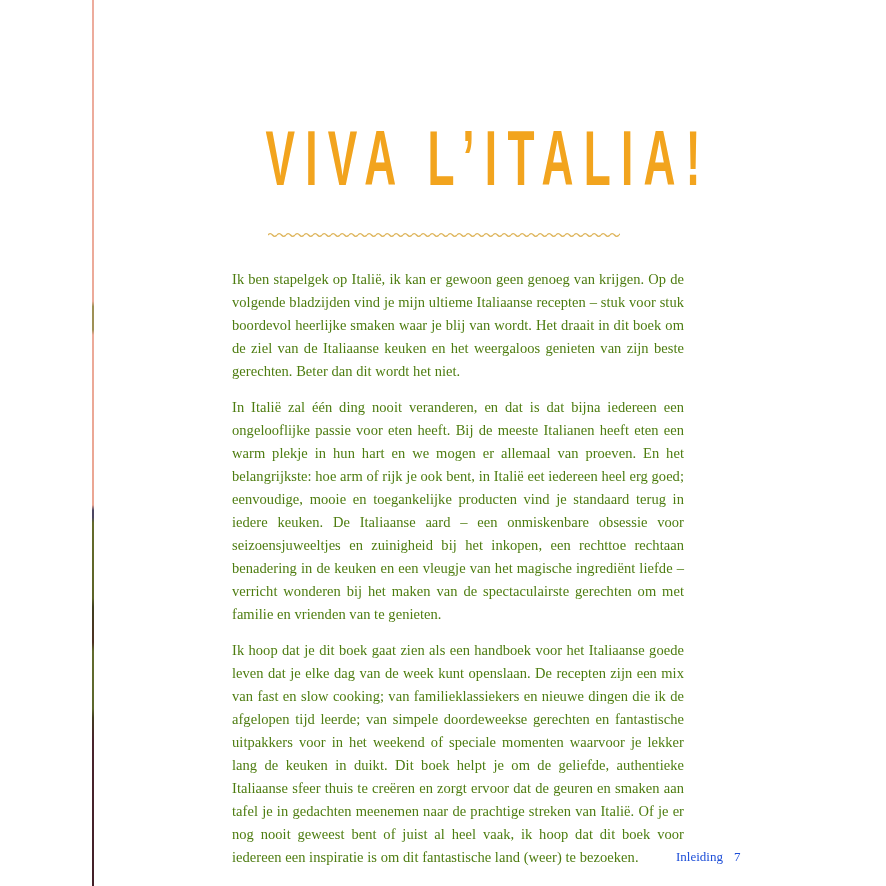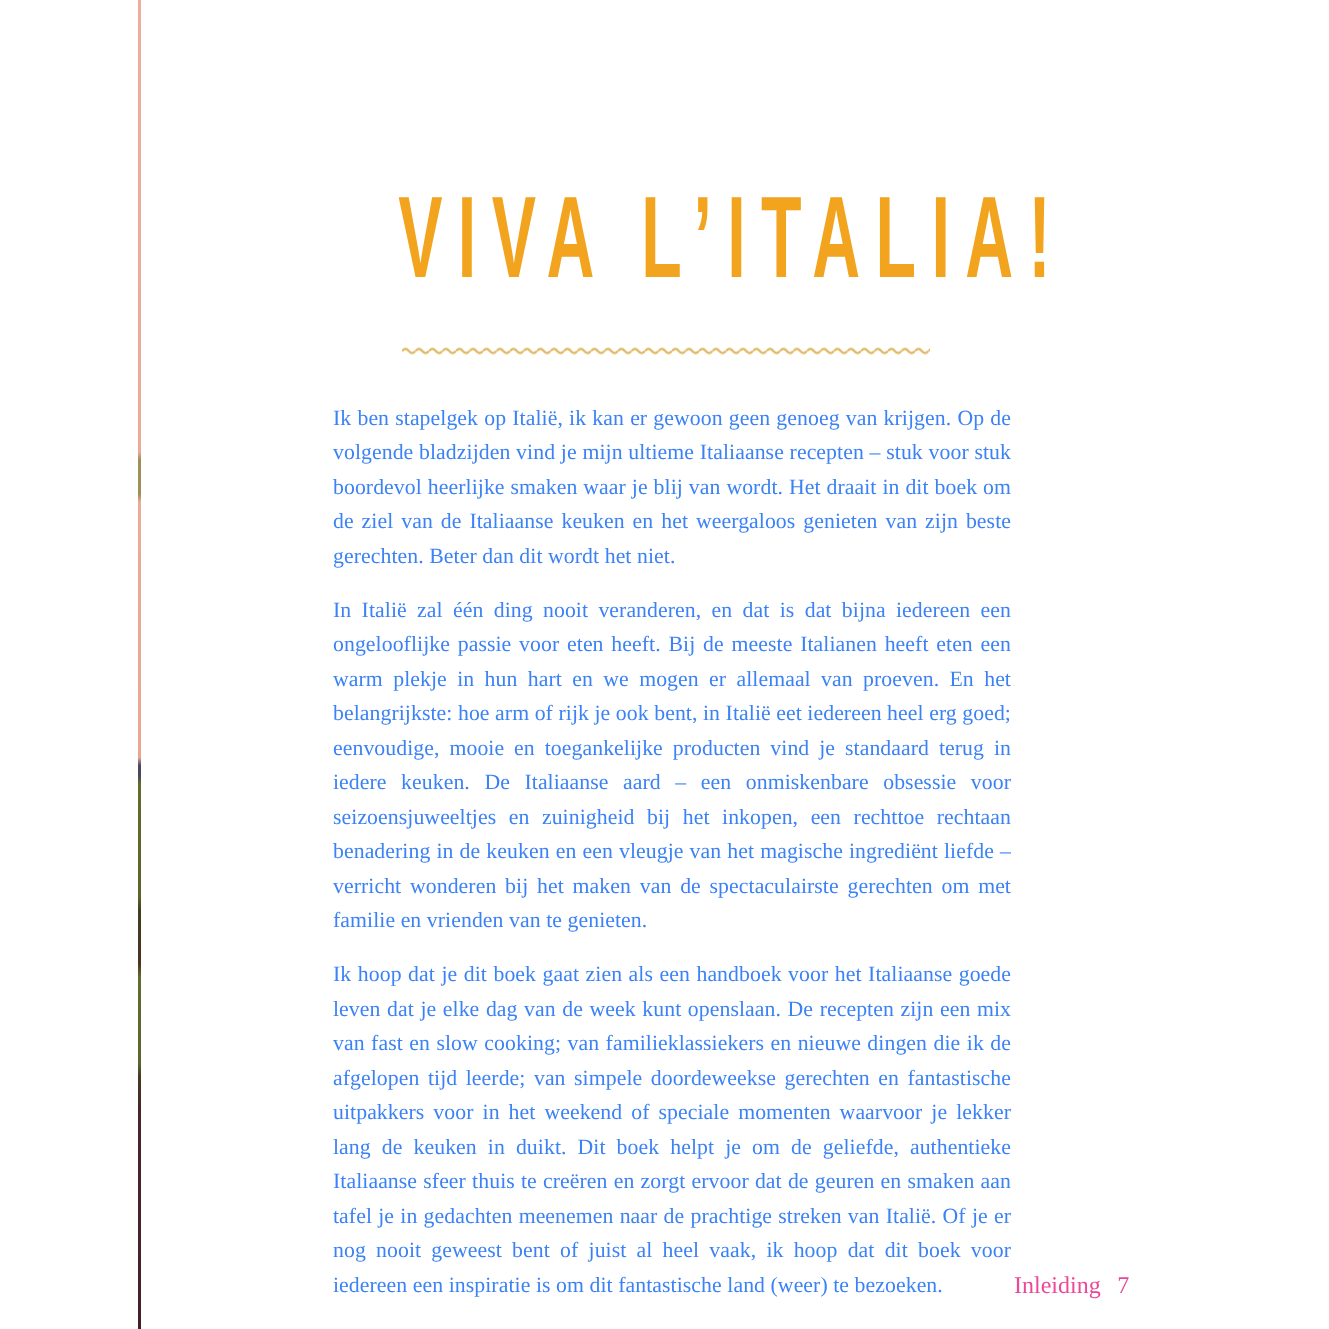--- a/index.html
+++ b/index.html
@@ -60,36 +60,36 @@
   }
 
   .wave-wrap {
     position: absolute;
     top: 226px; left: 50px;
     width: 352px; height: 10px;
   }
 
   .body-text {
     position: absolute;
-    top: 268px; left: 4px;
+    top: 268px; left: 14px;
     width: 452px;
     font-size: 14.5px;
     line-height: 23px;
-    color: #3b82f6;
+    color: #4d7c0f;
     text-align: justify;
     letter-spacing: 0.05px;
   }
   .body-text p { margin: 0 0 13px 0; }
 
   .footer {
     position: absolute;
     left: 676px; top: 849px;
     font-family: "Liberation Serif", serif;
-    font-size: 16px;
-    color: #ec4899;
+    font-size: 13px;
+    color: #1d4ed8;
     white-space: nowrap;
   }
   .footer .pagenum { margin-left: 11px; }
 </style>
 </head>
 <body>
 
 <div class="canvas">
 
   <div class="spine-line"></div>

